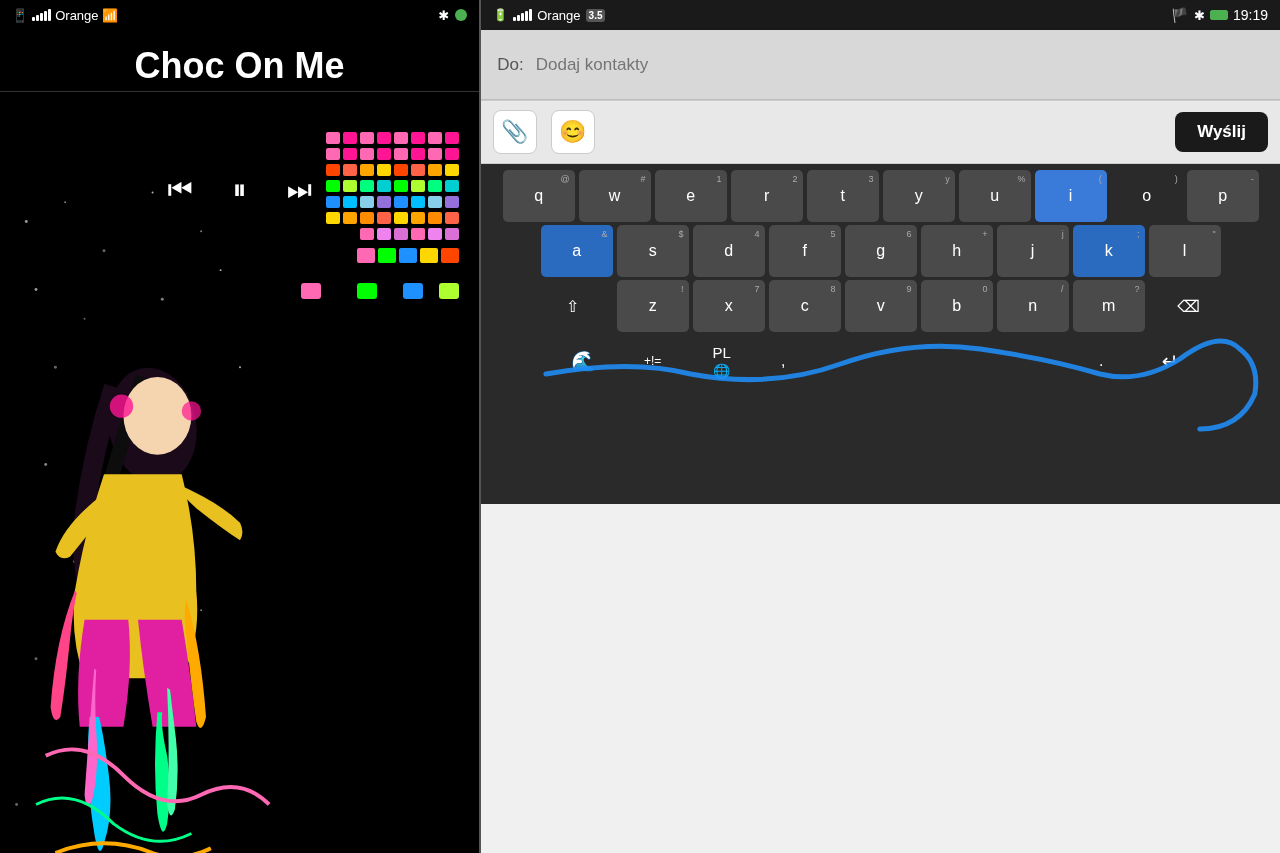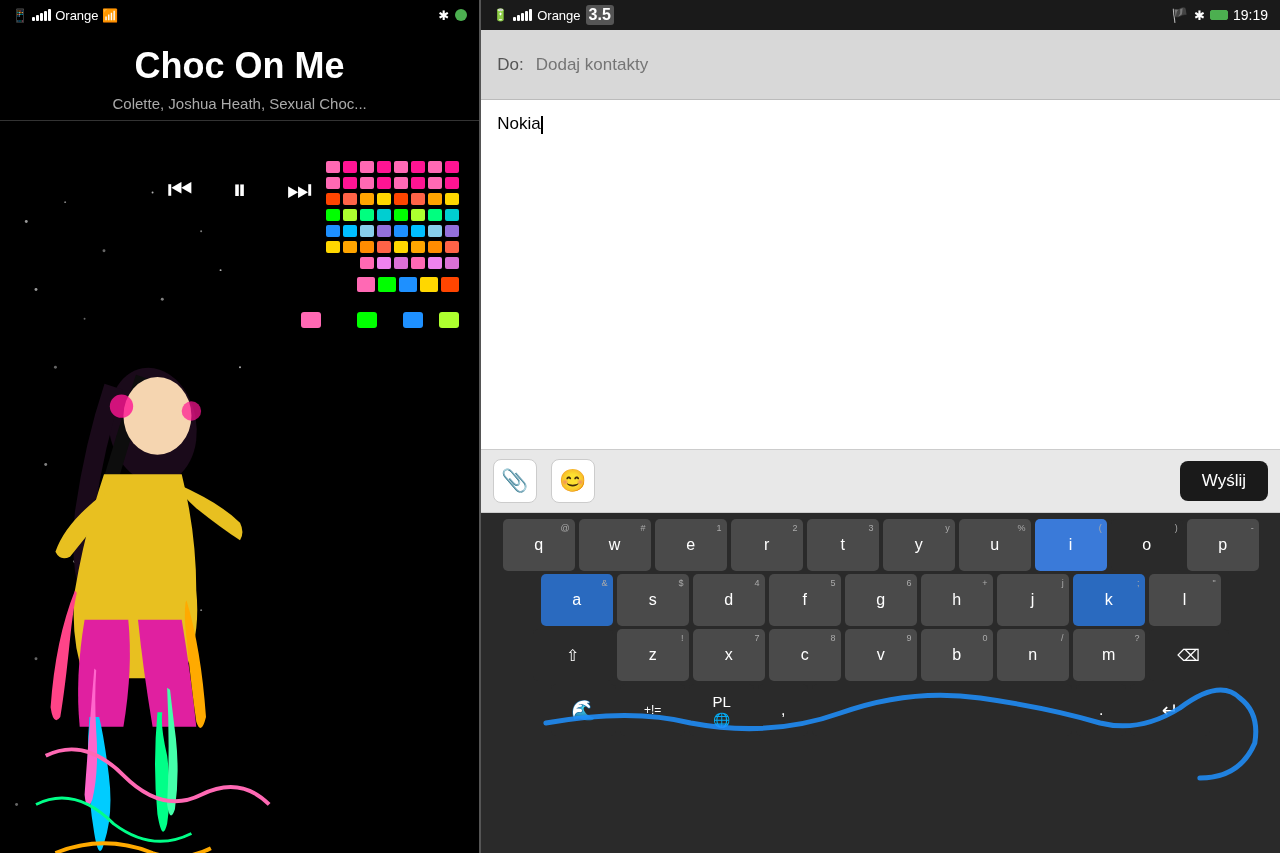--- a/index.html
+++ b/index.html
@@ -277,21 +277,21 @@
     }
 
     .send-btn {
       margin-left: auto;
       background: #1a1a1a;
       color: #fff;
       border: none;
       border-radius: 8px;
       padding: 10px 22px;
       font-size: 17px;
-      font-weight: normal;
+      font-weight: bold;
       cursor: pointer;
     }
 
     
     .keyboard {
       background: #2a2a2a;
       padding: 6px 4px 4px 4px;
       height: 340px;
       display: flex;
       flex-direction: column;
@@ -371,21 +371,21 @@
       width: 18px;
       height: 10px;
       background: #4CAF50;
       border-radius: 2px;
       border: 1.5px solid #4CAF50;
     }
 
     .three-g-badge {
       background: #555;
       color: #fff;
-      font-size: 16px;
+      font-size: 10px;
       font-weight: bold;
       border-radius: 3px;
       padding: 1px 3px;
     }
   </style>
 </head>
 <body>
 
 <div class="left-panel">
 
@@ -403,21 +403,20 @@
       <span>📶</span>
     </div>
     <div class="left-status-right">
       <span>✱</span>
       <span class="bt-dot"></span>
     </div>
   </div>
 
   <div class="song-title">Choc On Me</div>
 
-  <div class="song-artist">Colette, Joshua Heath, Sexual Choc...</div>
 
   <hr class="divider-line">
 
   <div class="player-controls">
     <button class="control-btn">⏮</button>
     <button class="control-btn">⏸</button>
     <button class="control-btn">⏭</button>
   </div>
 
   <div class="album-art">
@@ -597,23 +596,20 @@
       <span style="font-size:14px; color:#fff;">19:19</span>
     </div>
   </div>
 
 
   <div class="to-row">
     <span class="to-label">Do:</span>
     <input class="to-input" type="text" placeholder="Dodaj kontakty" style="">
   </div>
 
-  <div class="message-body">
-    <span class="nokia-text">Nokia</span><span class="cursor-bar"></span>
-  </div>
 
   <div class="sms-toolbar">
     <div class="attach-btn">
       <span>📎</span>
     </div>
     <div class="emoji-btn" style="margin-left:6px;">
       <span>😊</span>
     </div>
     <button class="send-btn">Wyślij</button>
   </div>

